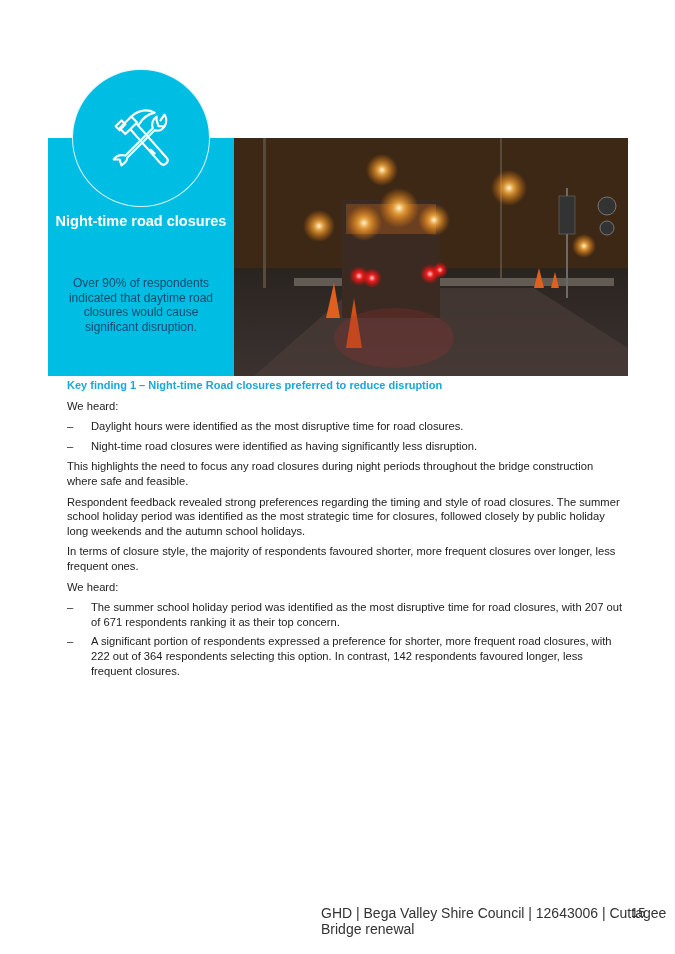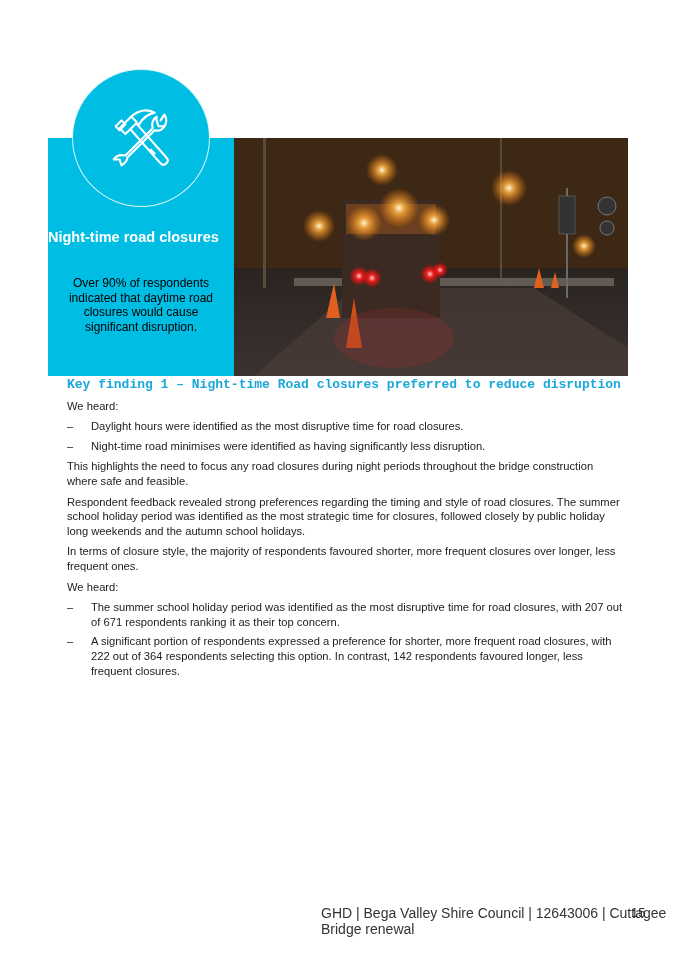--- a/index.html
+++ b/index.html
@@ -4,28 +4,28 @@
   <style>
     html, body { margin:0; padding:0; background:#ffffff; }
     body { width:675px; height:954px; position:relative; overflow:hidden;
            font-family:"Liberation Sans", sans-serif; color:#222; }
     .hero { position:absolute; left:48px; top:138px; width:580px; height:238px; }
     .panel { position:absolute; left:0; top:0; width:186px; height:238px; background:#00bde3; }
     .circle { position:absolute; left:24px; top:-69px; width:138px; height:138px; border-radius:50%;
               background:#00bde3; border:1.5px solid rgba(255,255,255,0.85); box-sizing:border-box;
               display:flex; align-items:center; justify-content:center; }
     .circle svg { width:78px; height:78px; }
-    .panel-title { position:absolute; left:0; top:90px; width:186px; text-align:left; color:#fff;
+    .panel-title { position:absolute; left:0; top:74px; width:186px; text-align:center; color:#fff;
                    font-weight:bold; font-size:14.5px; line-height:19px; }
-    .panel-body { position:absolute; left:10px; top:138px; width:166px; text-align:center; color:#000000;
+    .panel-body { position:absolute; left:10px; top:138px; width:166px; text-align:center; color:#0c4a6e;
                   font-size:12px; line-height:14.5px; }
     .photo { position:absolute; left:186px; top:0; width:394px; height:238px; overflow:hidden;
              background: radial-gradient(ellipse at 40% 50%, #6a3a1c 0%, #3a2414 45%, #1b130d 100%); }
     .content { position:absolute; left:67px; top:378px; width:556px; font-size:11.2px; line-height:14.6px; }
-    .h { color:#1aa7d9; font-weight:bold; font-size:13px; margin:0 0 6px 0;font-family:Liberation Mono, monospace; }
+    .h { color:#1aa7d9; font-weight:bold; font-size:11px; margin:0 0 6px 0; }
     p { margin:0 0 6px 0; }
     ul { list-style:none; margin:0 0 6px 0; padding:0; }
     li { position:relative; padding-left:24px; margin-bottom:5px; }
     li .dash { position:absolute; left:0; top:0; }
     .footer { position:absolute; left:321px; top:905px; font-size:14px; color:#333; }
     .pagenum { position:absolute; left:631px; top:905px; font-size:13px; color:#333; }
   </style>
 </head>
 <body>
 
@@ -102,21 +102,21 @@
     </svg>
   </div>
 </div>
 
 <div class="content">
   <section>
     <div class="h">Key finding 1 – Night-time Road closures preferred to reduce disruption</div>
     <p>We heard:</p>
     <ul>
       <li><span class="dash">–</span><span>Daylight hours were identified as the most disruptive time for road closures.</span></li>
-      <li><span class="dash">–</span><span>Night-time road minimises were identified as having significantly less disruption.</span></li>
+      <li><span class="dash">–</span><span>Night-time road closures were identified as having significantly less disruption.</span></li>
     </ul>
     <p>This highlights the need to focus any road closures during night periods throughout the bridge construction where safe and feasible.</p>
   </section>
   <section>
     <p>Respondent feedback revealed strong preferences regarding the timing and style of road closures. The summer school holiday period was identified as the most strategic time for closures, followed closely by public holiday long weekends and the autumn school holidays.</p>
     <p>In terms of closure style, the majority of respondents favoured shorter, more frequent closures over longer, less frequent ones.</p>
     <p>We heard:</p>
     <ul>
       <li><span class="dash">–</span><span>The summer school holiday period was identified as the most disruptive time for road closures, with 207 out of 671 respondents ranking it as their top concern.</span></li>
       <li><span class="dash">–</span><span>A significant portion of respondents expressed a preference for shorter, more frequent road closures, with 222 out of 364 respondents selecting this option. In contrast, 142 respondents favoured longer, less frequent closures.</span></li>

